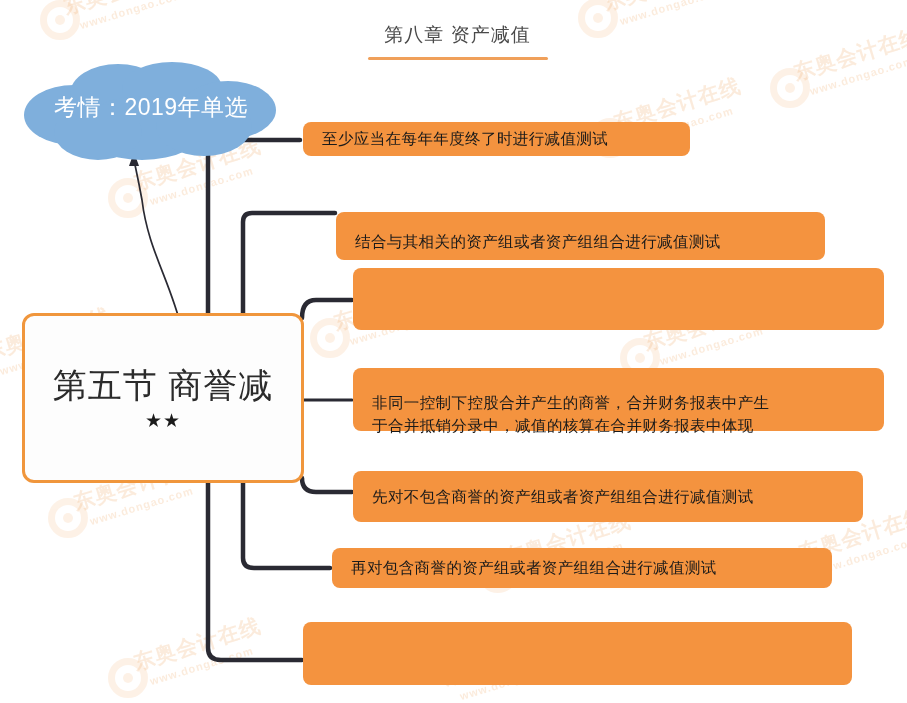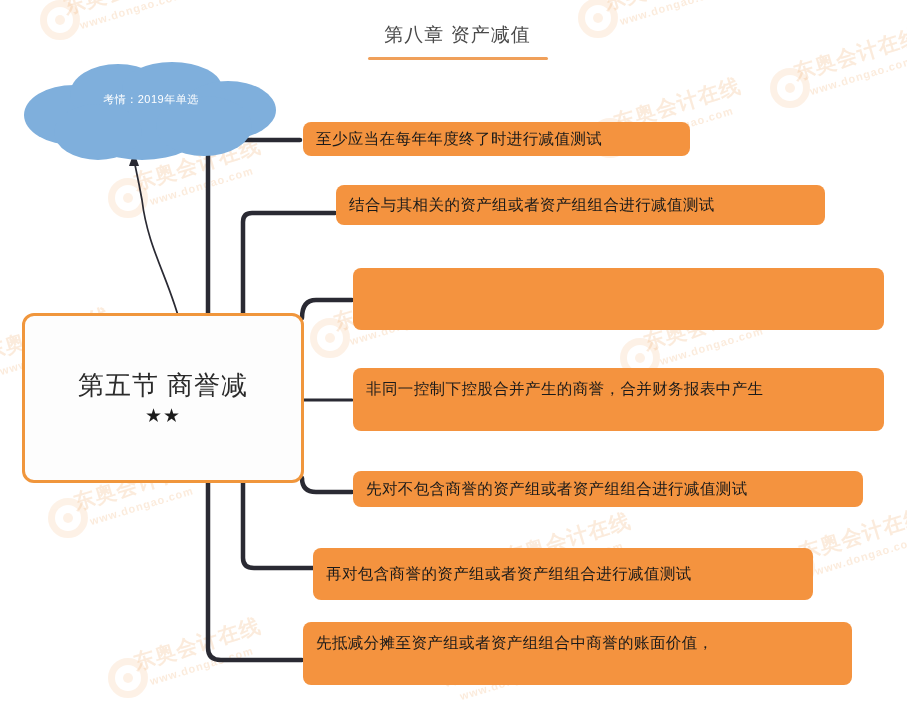--- a/index.html
+++ b/index.html
@@ -93,21 +93,21 @@
     height: 102px;
     z-index: 4;
   }
   .cloud svg { display:block; }
   .cloud-label {
     position: absolute;
     left: 0; right: 0;
     top: 32px;
     text-align: center;
     color: #ffffff;
-    font-size: 11px;
+    font-size: 23px;
     letter-spacing: .5px;
     z-index: 2;
   }
 
   
   .root-node {
     position: absolute;
     left: 22px;
     top: 313px;
     width: 282px;
@@ -116,21 +116,21 @@
     border: 3px solid #f0963c;
     border-radius: 12px;
     box-sizing: border-box;
     z-index: 6;
     display: flex;
     flex-direction: column;
     align-items: center;
     justify-content: center;
   }
   .root-line {
-    font-size: 26px;
+    font-size: 34px;
     color: #2b2b2b;
     line-height: 1.32;
     letter-spacing: 1px;
     text-align: right;
   }
   .root-stars {
     font-size: 19px;
     color: #1b1b1b;
     letter-spacing: 1px;
     line-height: 1.2;
@@ -145,21 +145,21 @@
     box-sizing: border-box;
     color: #1a1a1a;
     font-size: 15.5px;
     line-height: 1.5;
     letter-spacing: .4px;
     padding: 7px 13px;
     z-index: 6;
     display: flex;
     align-items: center;
   }
-  .branch span { display: block; }
+  .branch span { display: block; margin-left: 6px; }
 </style>
 </head>
 <body>
 
 <div id="stage">
 
   <div class="wm-layer">
     <div class="wm" style="left:60px; top:-6px; transform:rotate(-17deg);">
       <span class="wm-t1">东奥会计在线</span>
       <span class="wm-t2">www.dongao.com</span>
@@ -270,36 +270,36 @@
 
   <div class="root-node">
     <div class="root-line">第五节 商誉减</div>
     <div class="root-stars">★★</div>
   </div>
 
   <div class="branch" style="left:303px; top:122px; width:387px; height:34px;">
     <span>至少应当在每年年度终了时进行减值测试</span>
   </div>
 
-  <div class="branch" style="left:336px; top:185px; width:489px; height:40px;">
+  <div class="branch" style="left:336px; top:212px; width:489px; height:48px;align-items:flex-end;">
     <span>结合与其相关的资产组或者资产组组合进行减值测试</span>
   </div>
 
   <div class="branch" style="left:353px; top:268px; width:531px; height:62px; display:block; padding-top:9px;">
   </div>
 
-  <div class="branch" style="left:353px; top:368px; width:531px; height:63px; display:block; padding-top:9px;">
+  <div class="branch" style="left:353px; top:368px; width:531px; height:63px; display:block; padding-top:23px;">
     <span>非同一控制下控股合并产生的商誉，合并财务报表中产生</span>
-  </div>
-
-  <div class="branch" style="left:353px; top:471px; width:510px; height:36px;">
+    <span>于合并抵销分录中，减值的核算在合并财务报表中体现</span>
+  </div>
+
+  <div class="branch" style="left:353px; top:471px; width:510px; height:51px;">
     <span>先对不包含商誉的资产组或者资产组组合进行减值测试</span>
   </div>
 
-  <div class="branch" style="left:313px; top:548px; width:500px; height:52px;">
+  <div class="branch" style="left:332px; top:548px; width:500px; height:40px;">
     <span>再对包含商誉的资产组或者资产组组合进行减值测试</span>
   </div>
 
   <div class="branch" style="left:303px; top:622px; width:549px; height:63px; display:block; padding-top:9px;">
-    <span>先抵减分摊至资产组或者资产组组合中商誉的账面价值，</span>
   </div>
 
 </div>
 
 </body></html>

